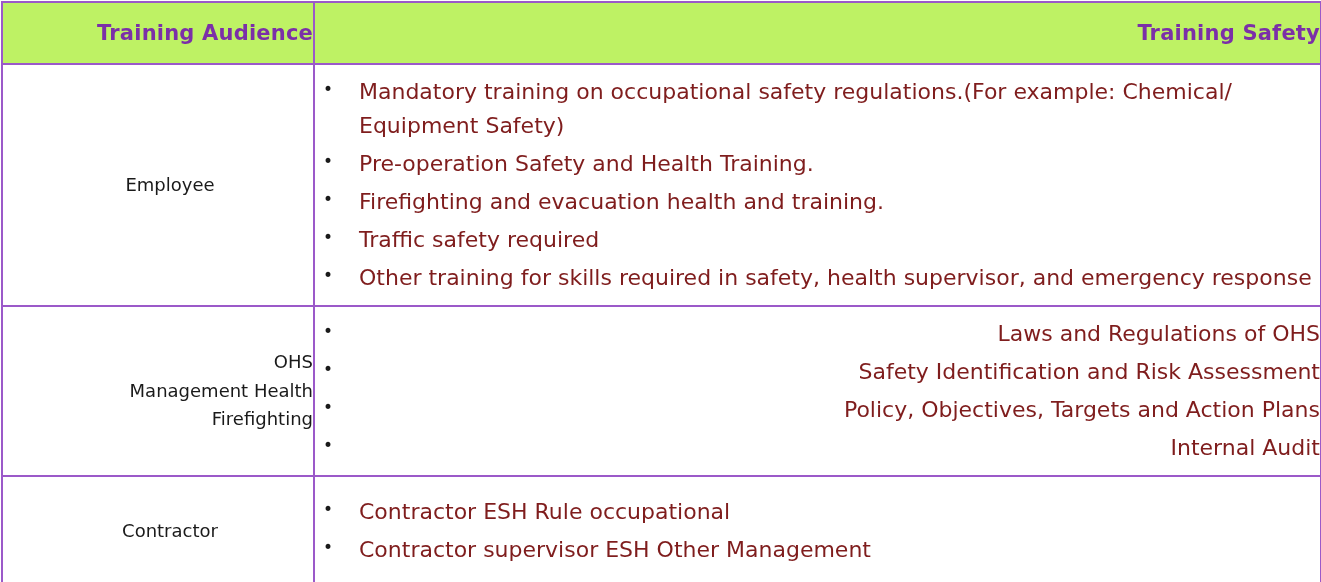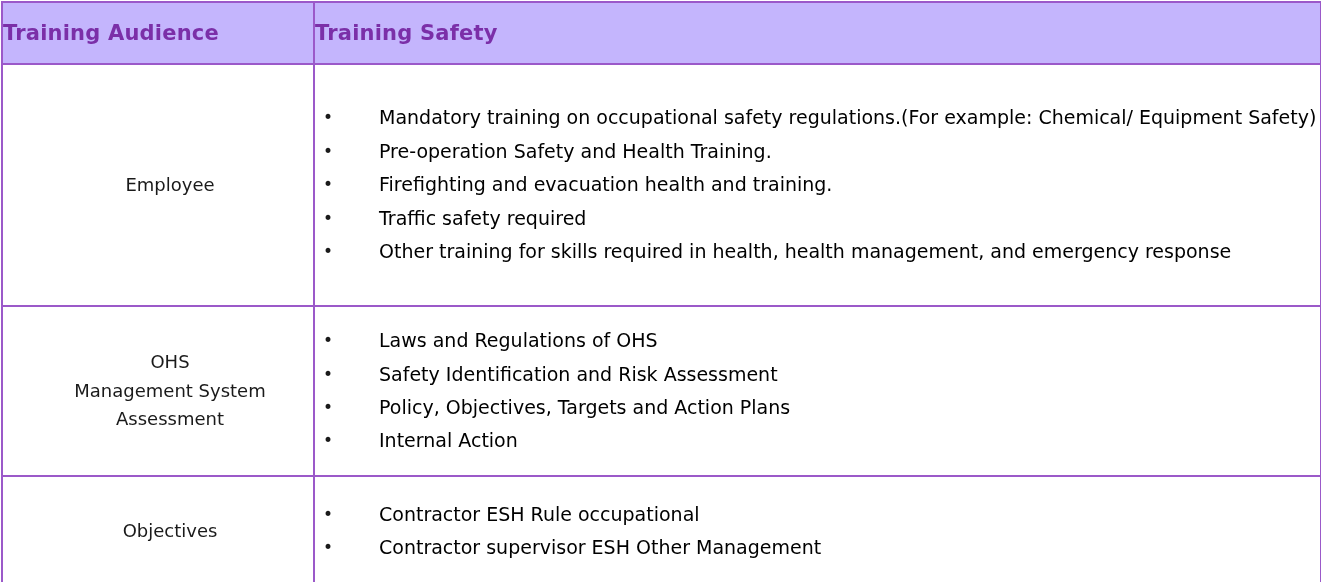--- a/index.html
+++ b/index.html
@@ -30,67 +30,67 @@
     vertical-align: middle;
     padding: 0;
   }
   th.col-audience, td.cell-audience {
     width: 310px;
   }
   th.col-modules, td.cell-modules {
     width: 1005px;
   }
   th {
-    background: #c4b5fd;
+    background: #bef264;
     color: #7B2FA8;
     font-size: 21px;
     font-weight: bold;
-    text-align: left;
+    text-align: right;
     height: 60px;
     letter-spacing: 0.2px;
   }
   td.cell-audience {
     text-align: center;
     color: #1a1a1a;
     font-size: 18px;
     line-height: 1.6;
     padding: 6px 8px;
   }
   td.cell-modules {
     padding: 10px 6px 10px 18px;
   }
   ul.module-list {
     list-style: none;
     margin: 0;
     padding: 0;
   }
   ul.module-list li {
     position: relative;
-    padding-left: 64px;
-    color: #000000;
-    font-size: 19px;
+    padding-left: 44px;
+    color: #7f1d1d;
+    font-size: 22px;
     line-height: 1.55;
     margin: 4px 0;
   }
   ul.module-list li:before {
     content: "\2022";
     position: absolute;
     left: 8px;
     top: 0;
     color: #1a1a1a;
     font-size: 17px;
     line-height: 1.65;
   }
   .audience-line {
     display: block;
     padding-left: 24px;
   }
   
   tr.row-employee td { height: 240px; }
-  tr.row-coordinator td { height: 168px; }
+  tr.row-coordinator td { height: 168px; text-align: right; }
   tr.row-contractor td { height: 108px; }
 </style>
 </head>
 <body>
 
 <div class="table-wrap">
   <table class="training-table">
     <thead>
       <tr>
         <th class="col-audience">Training Audience</th>
@@ -102,44 +102,44 @@
       <tr class="row-employee">
         <td class="cell-audience">
           <span class="audience-line">Employee</span>
         </td>
         <td class="cell-modules">
           <ul class="module-list">
             <li>Mandatory training on occupational safety regulations.(For example: Chemical/ Equipment Safety)</li>
             <li>Pre-operation Safety and Health Training.</li>
             <li>Firefighting and evacuation health and training.</li>
             <li>Traffic safety required</li>
-            <li>Other training for skills required in health, health management, and emergency response</li>
+            <li>Other training for skills required in safety, health supervisor, and emergency response</li>
           </ul>
         </td>
       </tr>
 
       <tr class="row-coordinator">
         <td class="cell-audience">
           <span class="audience-line">OHS</span>
-          <span class="audience-line">Management System</span>
-          <span class="audience-line">Assessment</span>
+          <span class="audience-line">Management Health</span>
+          <span class="audience-line">Firefighting</span>
         </td>
         <td class="cell-modules">
           <ul class="module-list">
             <li>Laws and Regulations of OHS</li>
             <li>Safety Identification and Risk Assessment</li>
             <li>Policy, Objectives, Targets and Action Plans</li>
-            <li>Internal Action</li>
+            <li>Internal Audit</li>
           </ul>
         </td>
       </tr>
 
       <tr class="row-contractor">
         <td class="cell-audience">
-          <span class="audience-line">Objectives</span>
+          <span class="audience-line">Contractor</span>
         </td>
         <td class="cell-modules">
           <ul class="module-list">
             <li>Contractor ESH Rule occupational</li>
             <li>Contractor supervisor ESH Other Management</li>
           </ul>
         </td>
       </tr>
 
     </tbody>

